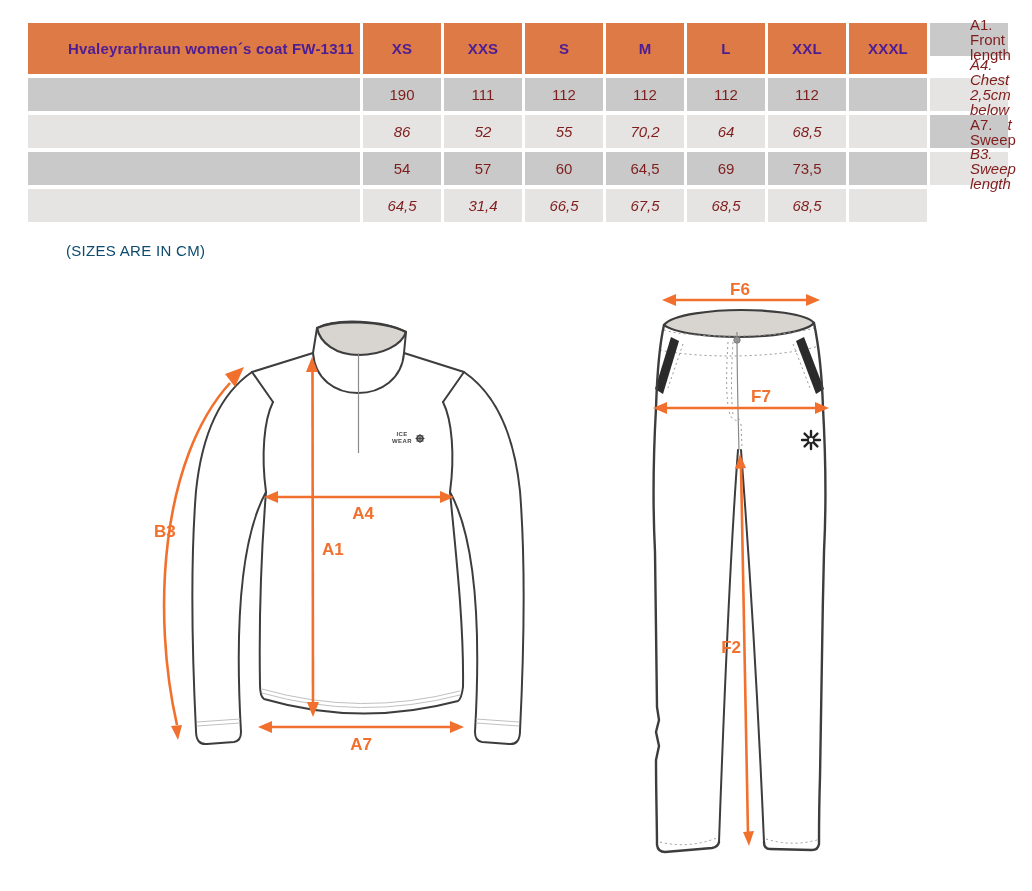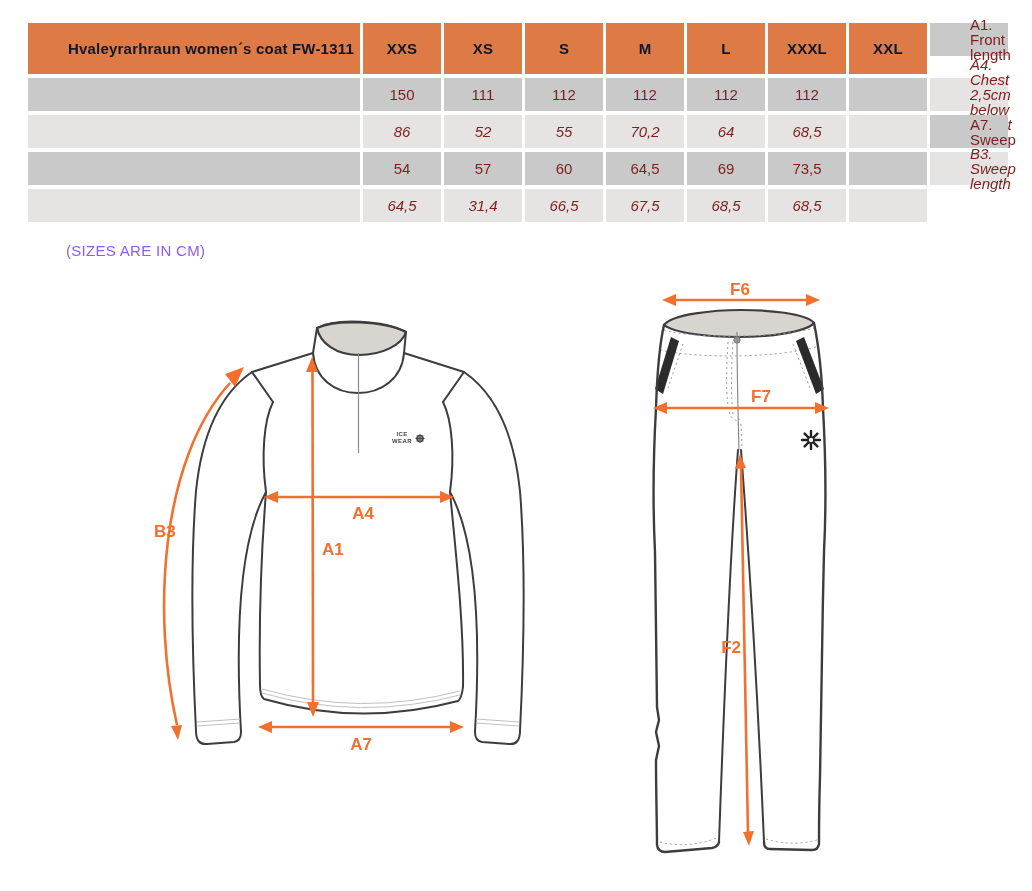--- a/index.html
+++ b/index.html
@@ -5,26 +5,26 @@
   html,body{margin:0;padding:0;background:#ffffff;}
   #page{position:relative;width:1032px;height:891px;background:#ffffff;overflow:hidden;
         font-family:"Liberation Sans",sans-serif;}
 
   
   .size-table{position:absolute;left:28px;top:23px;
       display:grid;grid-template-columns:332px repeat(8,78px);
       column-gap:3px;row-gap:4px;}
   .cell{display:flex;align-items:center;justify-content:center;
       font-size:15px;color:#7f1d1d;height:33px;line-height:1;}
-  .cell.head{background:#dd7a45;color:#0f172a;font-weight:bold;height:51px;font-size:15px;letter-spacing:.2px;}
+  .cell.head{background:#dd7a45;color:#4c1d95;font-weight:bold;height:51px;font-size:15px;letter-spacing:.2px;}
   .cell.lbl{justify-content:flex-start;padding-left:40px;box-sizing:border-box;}
   .r-dark{background:#c9c9c9;}
   .r-light{background:#e5e4e2;font-style:italic;}
 
-  .note{position:absolute;left:66px;top:242px;color:#8b5cf6;font-size:15px;letter-spacing:.3px;}
+  .note{position:absolute;left:66px;top:242px;color:#0c4a6e;font-size:15px;letter-spacing:.3px;}
 
   
   .diag{position:absolute;}
   #jacket-svg{left:130px;top:295px;}
   #pants-svg{left:600px;top:282px;}
   svg text{font-family:"Liberation Sans",sans-serif;}
   .meas-label{fill:#f2702d;font-size:17px;font-weight:bold;}
   .outline{fill:none;stroke:#3d3d3d;stroke-width:2;stroke-linecap:round;stroke-linejoin:round;}
   .outline-thick{fill:none;stroke:#3d3d3d;stroke-width:2.4;stroke-linecap:round;stroke-linejoin:round;}
   .stitch{fill:none;stroke:#c0c0c0;stroke-width:1;}
@@ -37,31 +37,31 @@
   .logotxt{fill:#444;font-size:6px;font-weight:bold;letter-spacing:.4px;}
 </style>
 </head>
 <body>
 
 <div id="page">
 
   <div class="size-table">
 
     <div class="cell head lbl">Hvaleyrarhraun women´s coat FW-1311</div>
+    <div class="cell head">XS</div>
     <div class="cell head">XXS</div>
-    <div class="cell head">XS</div>
     <div class="cell head">S</div>
     <div class="cell head">M</div>
     <div class="cell head">L</div>
+    <div class="cell head">XXL</div>
     <div class="cell head">XXXL</div>
-    <div class="cell head">XXL</div>
 
     <div class="cell lbl r-dark">A1. Front length</div>
     <div class="cell r-dark"></div>
-    <div class="cell r-dark">150</div>
+    <div class="cell r-dark">190</div>
     <div class="cell r-dark">111</div>
     <div class="cell r-dark">112</div>
     <div class="cell r-dark">112</div>
     <div class="cell r-dark">112</div>
     <div class="cell r-dark">112</div>
     <div class="cell r-dark"></div>
 
     <div class="cell lbl r-light">A4. Chest 2,5cm below armpit</div>
     <div class="cell r-light"></div>
     <div class="cell r-light">86</div>

